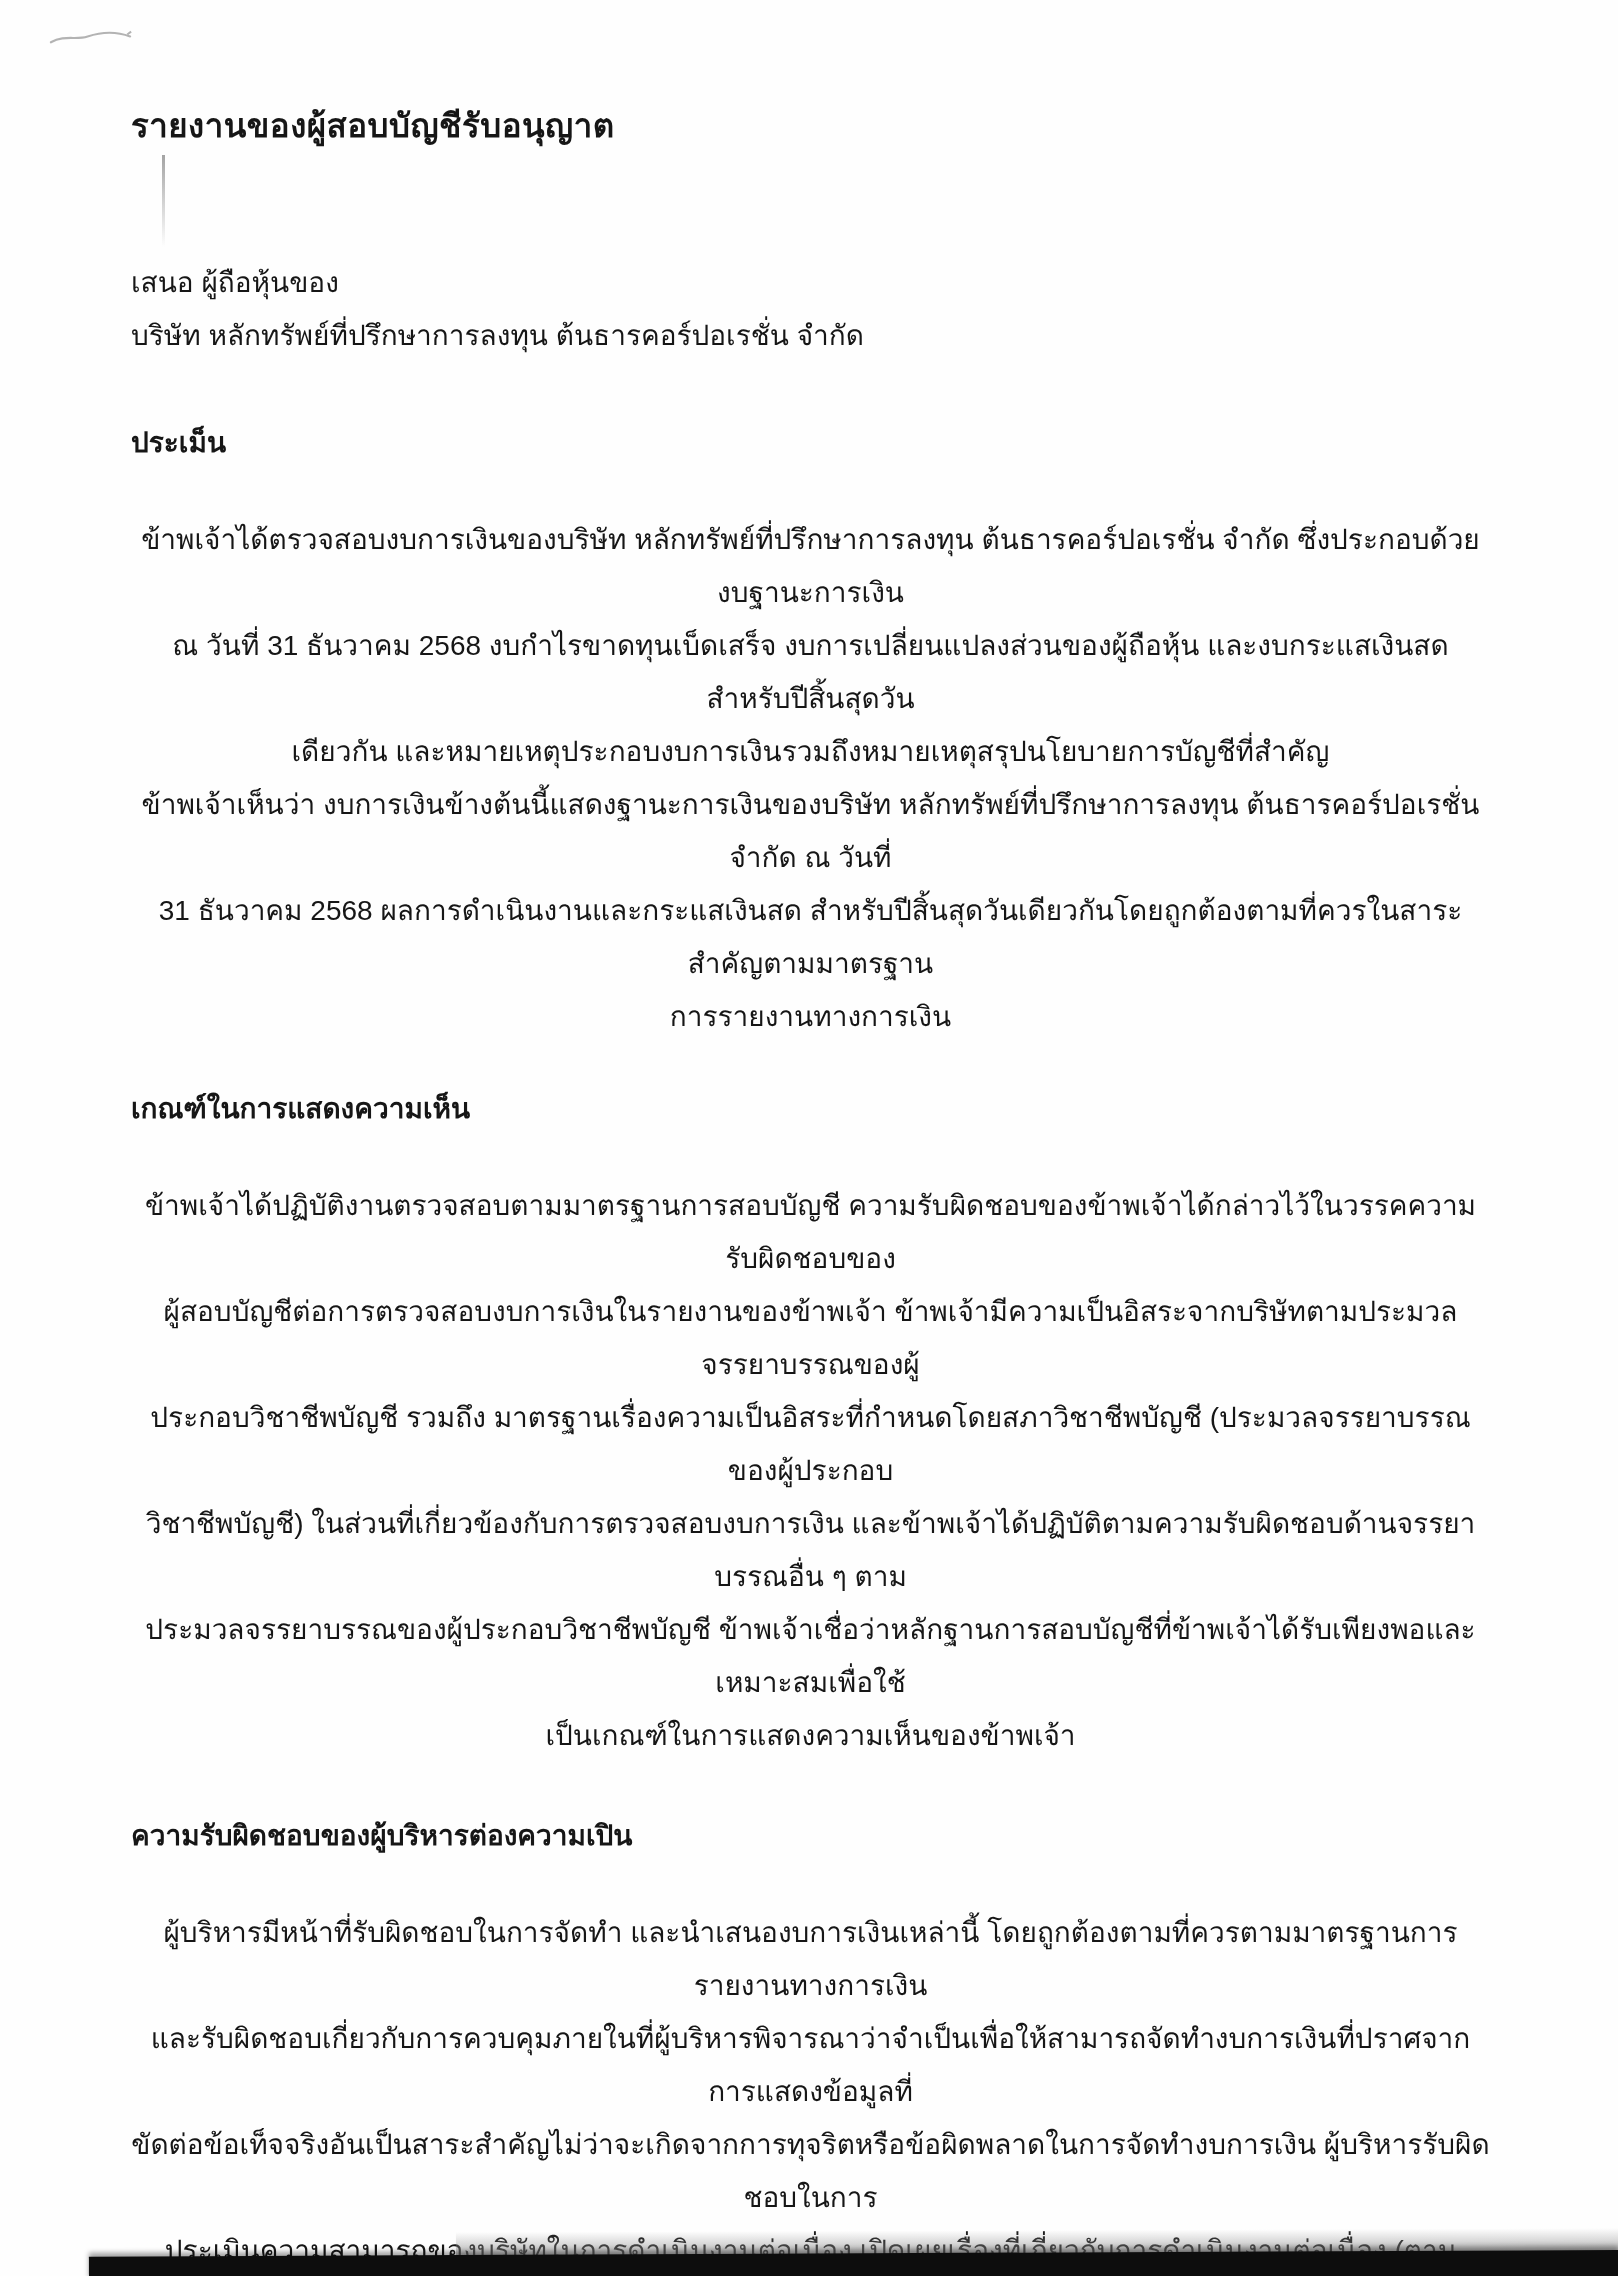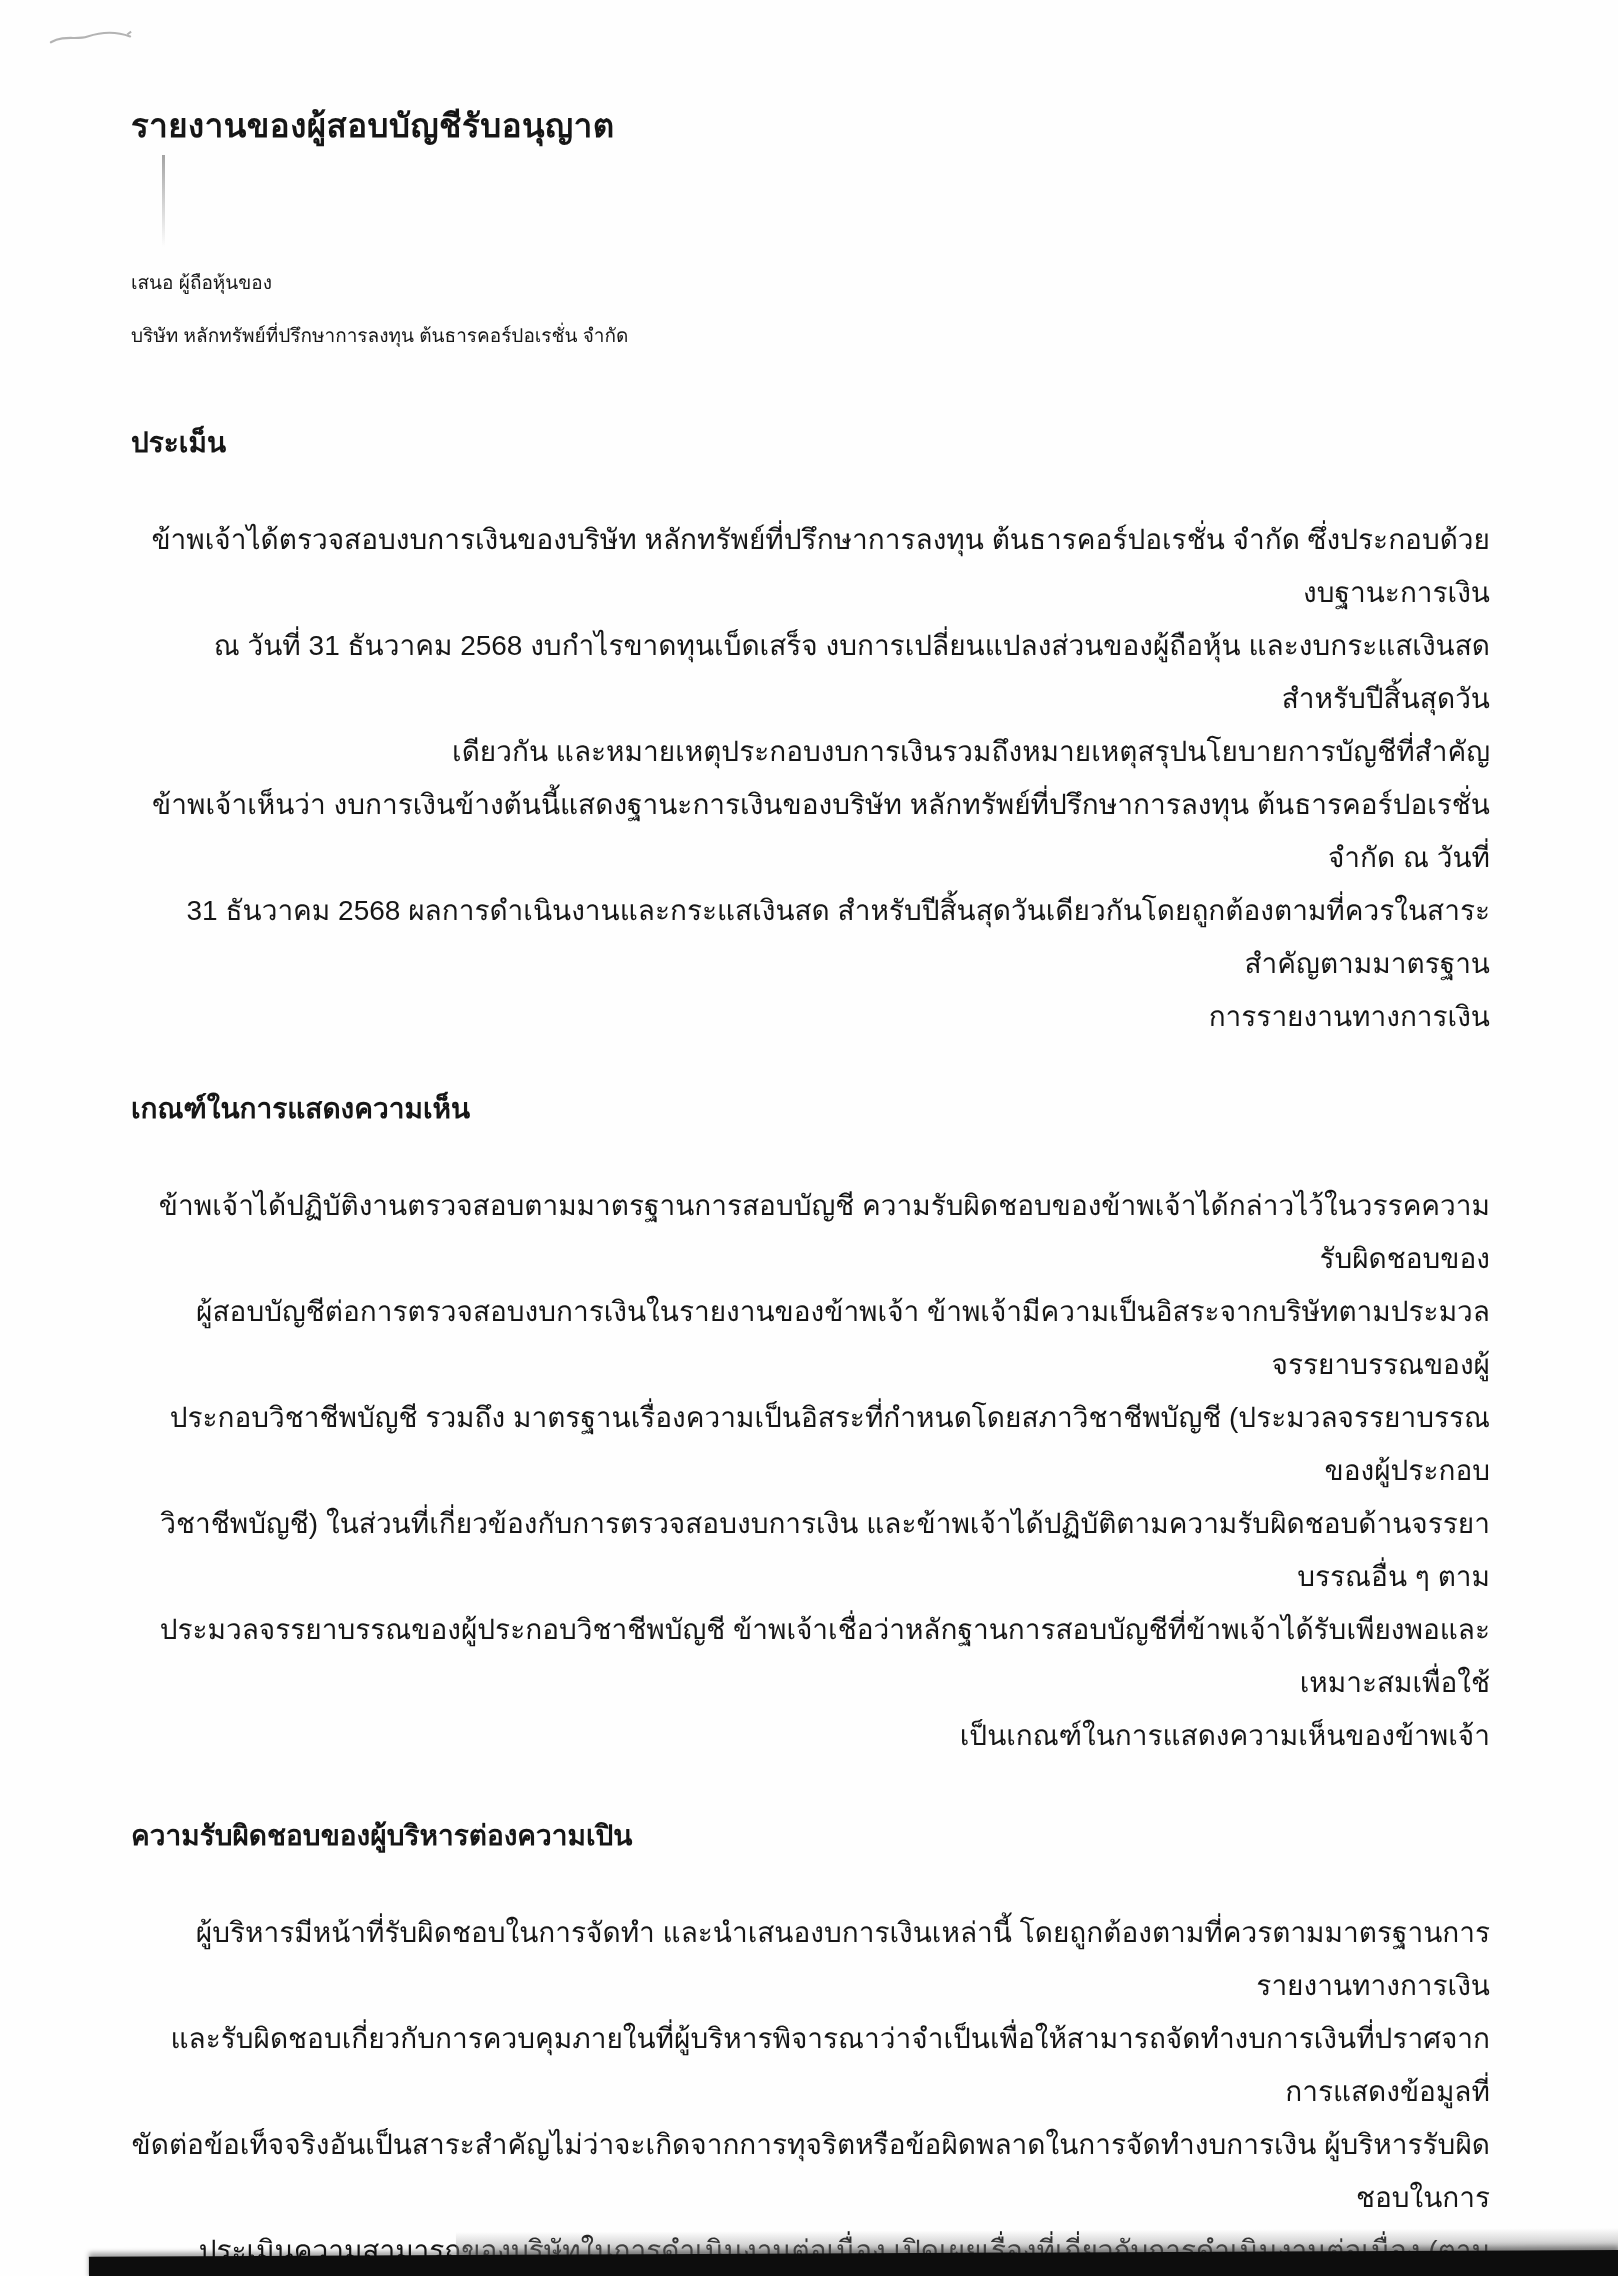--- a/index.html
+++ b/index.html
@@ -27,38 +27,38 @@
   .doc-title {
     margin-top: 102px;
     text-align: left;
     font-size: 33px;
     font-weight: 700;
     letter-spacing: 0.5px;
     line-height: 47px;
   }
   .addressee {
     margin-top: 107px;
-    font-size: 19px;
+    font-size: 28px;
     line-height: 53px;
     white-space: pre-line;
   }
   .section-heading {
     font-size: 28px;
     font-weight: 700;
     line-height: 35px;
   }
   .h-opinion    { margin-top: 63px; }
   .h-basis      { margin-top: 48px; }
   .h-management { margin-top: 56px; }
   .para {
     margin-top: 53px;
     font-size: 28px;
     line-height: 53px;
     white-space: pre-line;
-    text-align: right;
+    text-align: center;
   }
   
   .squiggle {
     position: absolute;
     left: 47px;
     top: 21.3px;
     width: 87px;
     height: 29px;
     opacity: 0.75;
   }

